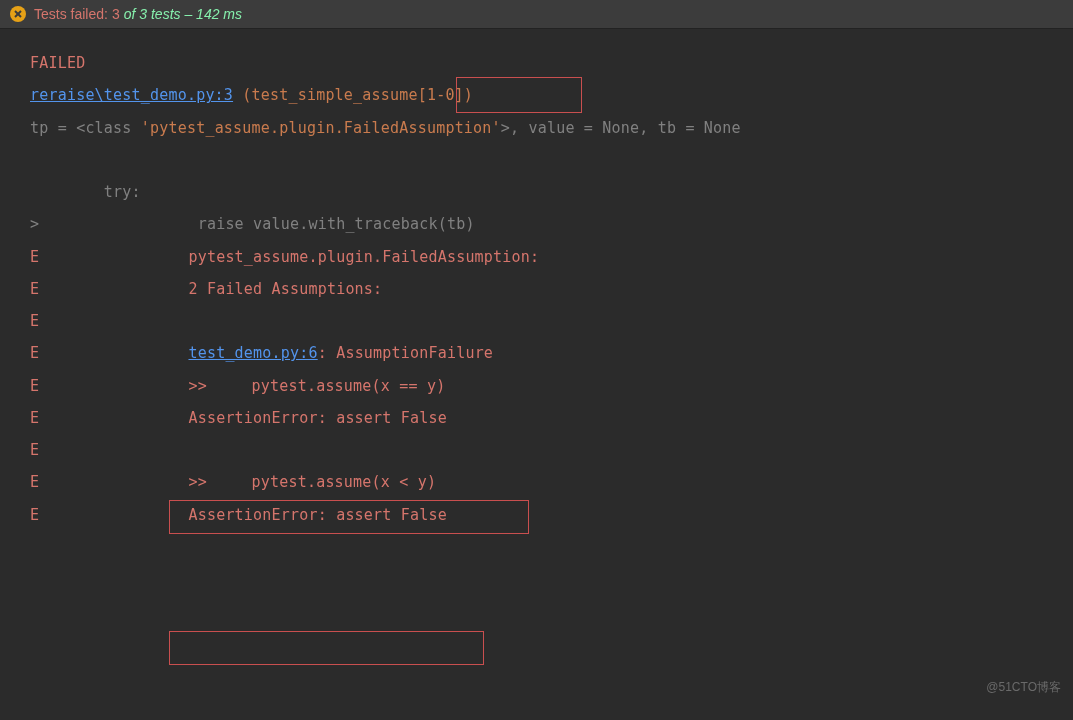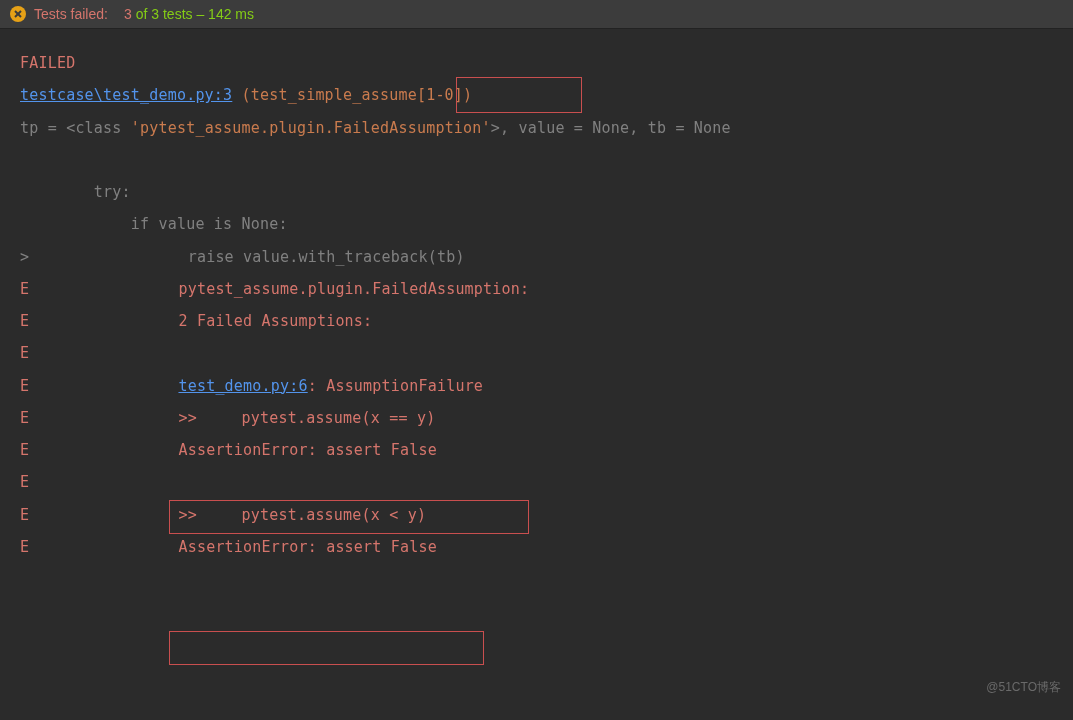--- a/index.html
+++ b/index.html
@@ -27,25 +27,25 @@
     height: 16px;
     border-radius: 50%;
     background: #e6a117;
     display: flex;
     align-items: center;
     justify-content: center;
     margin-right: 8px;
     flex-shrink: 0;
   }
   .header-icon svg { width: 10px; height: 10px; }
-  .header .fail-label { color: #d5756c; margin-right: 16px; }
+  .header .fail-label { color: #d5756c; margin-right: 4px; }
   .header .fail-count { color: #d5756c; margin-right: 4px; }
-  .header .rest { color: #84cc16; }
+  .header .rest { color: #86efac; font-style: italic; }
   .content {
-    padding: 18px 20px;
+    padding: 18px 30px;
     line-height: 2.15;
     font-size: 15px;
     letter-spacing: 0.2px;
   }
   .line { white-space: pre; position: relative; }
   .failed { color: #d5756c; }
   .gray { color: #808080; }
   .orange { color: #c97b4e; }
   .link {
     color: #5394ec;
@@ -98,25 +98,24 @@
         <line x1="8" y1="2" x2="2" y2="8" stroke="#3c3c3c" stroke-width="2"></line>
       </svg>
   </span>
   <span class="fail-label">Tests failed:</span>
   <span class="fail-count">3</span>
   <span class="rest">of 3 tests – 142 ms</span>
 </div>
 
 <div class="content">
   <div class="line failed">FAILED</div>
-  <div class="line"><span class="link">testcase\test_demo.py:3</span><span class="orange"> (test_simple_assume[1-0])</span></div>
+  <div class="line"><span class="link">reraise\test_demo.py:3</span><span class="orange"> (test_simple_assume[1-0])</span></div>
   <div class="line"><span class="gray">tp = &lt;class </span><span class="orange">'pytest_assume.plugin.FailedAssumption'</span><span class="gray">&gt;, value = None, tb = None</span></div>
   <div class="line">&nbsp;</div>
   <div class="line gray">        try:</div>
-  <div class="line gray">            if value is None:</div>
   <div class="line"><span class="gutter gutter-gray">&gt;</span><span class="gray">                raise value.with_traceback(tb)</span></div>
   <div class="line"><span class="gutter">E</span><span class="failed">               pytest_assume.plugin.FailedAssumption:</span></div>
   <div class="line"><span class="gutter">E</span><span class="failed">               2 Failed Assumptions:</span></div>
   <div class="line"><span class="gutter">E</span></div>
   <div class="line"><span class="gutter">E</span><span class="failed">               </span><span class="link">test_demo.py:6</span><span class="failed">: AssumptionFailure</span></div>
   <div class="line"><span class="gutter">E</span><span class="failed">               &gt;&gt;	pytest.assume(x == y)</span></div>
   <div class="line"><span class="gutter">E</span><span class="failed">               AssertionError: assert False</span></div>
   <div class="line"><span class="gutter">E</span></div>
   <div class="line"><span class="gutter">E</span><span class="failed">               &gt;&gt;	pytest.assume(x &lt; y)</span></div>
   <div class="line"><span class="gutter">E</span><span class="failed">               AssertionError: assert False</span></div>

